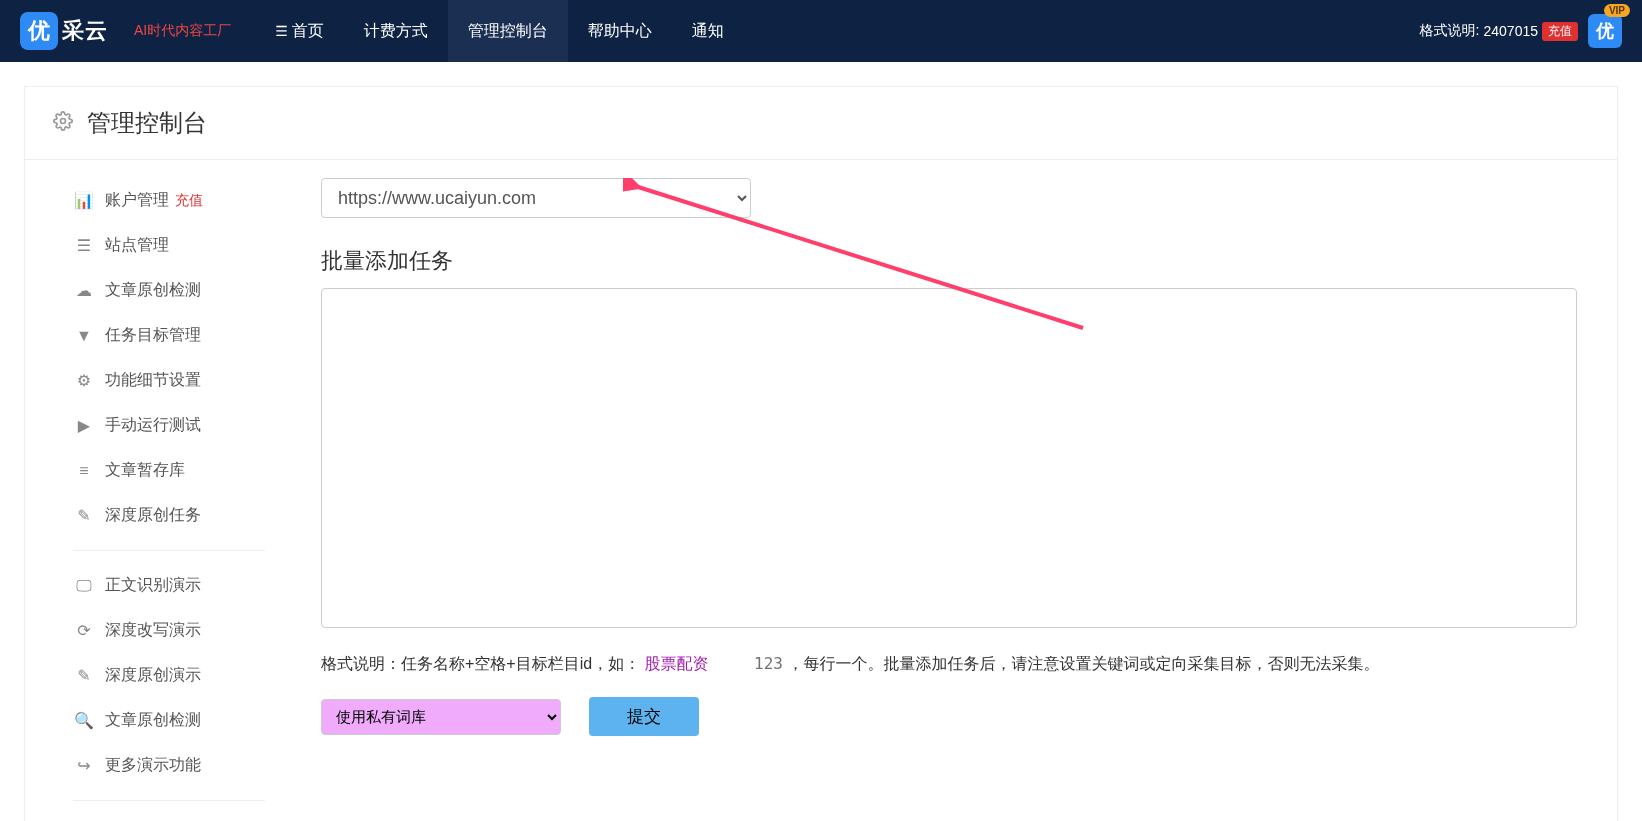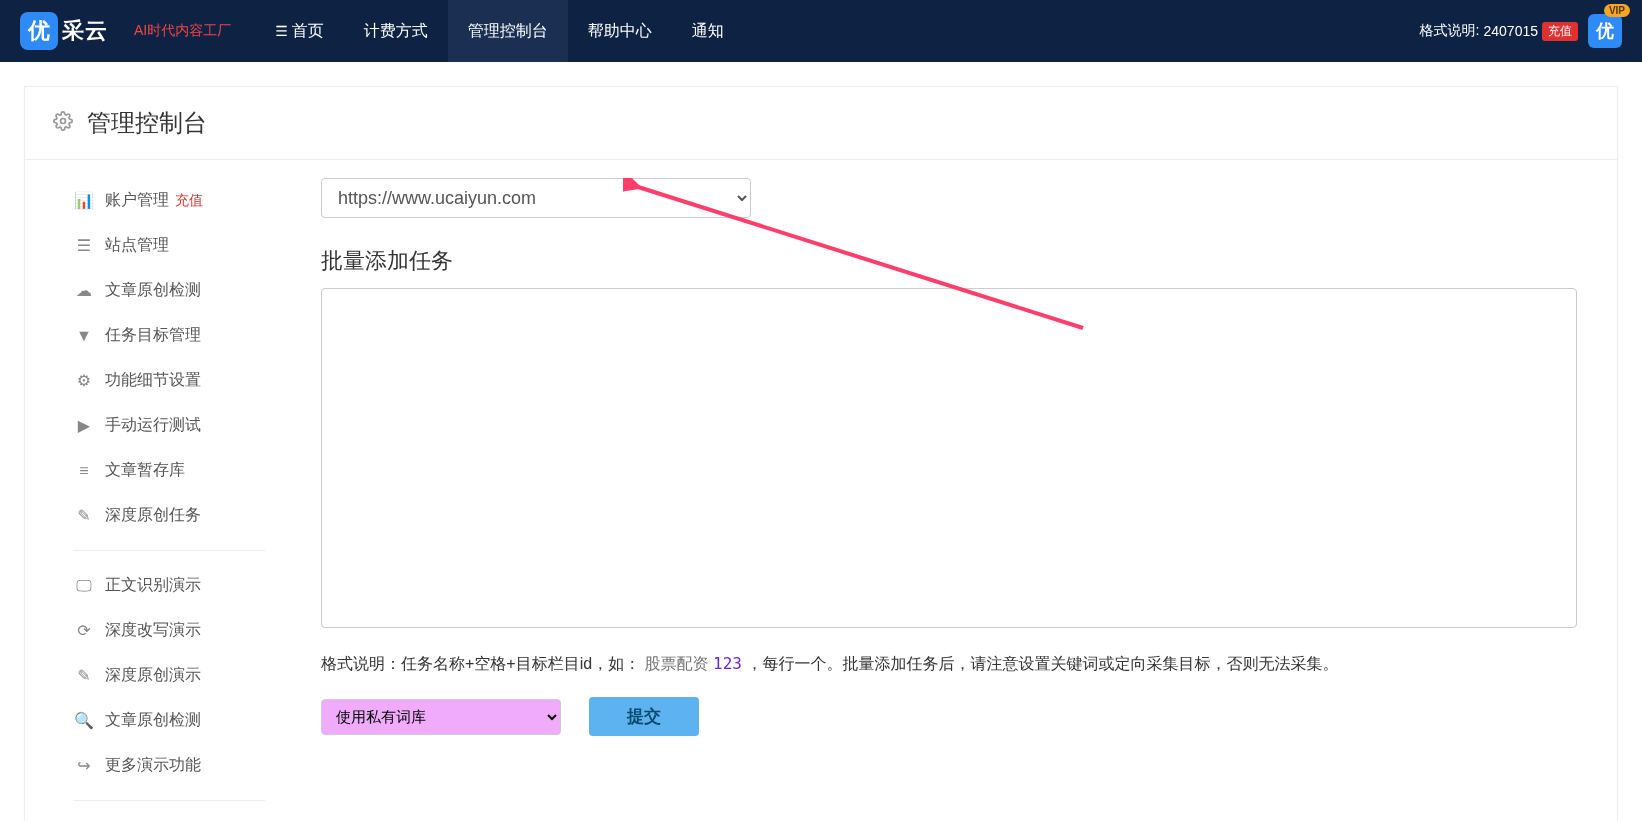--- a/index.html
+++ b/index.html
@@ -30,25 +30,25 @@
 .side-item { display: flex; align-items: center; padding: 12px 0; font-size: 16px; color: #555; cursor: pointer; }
 .side-item .side-icon { width: 22px; color: #888; margin-right: 10px; display: inline-flex; justify-content: center; }
 .side-item .badge { color: #e03131; font-size: 14px; margin-left: 6px; }
 .side-divider { border-top: 1px solid #eee; margin: 12px 0; }
 
 .content { flex: 1; padding: 18px 40px 40px 20px; position: relative; }
 .select { width: 430px; height: 40px; border: 1px solid #ccc; border-radius: 4px; padding: 0 12px; font-size: 18px; color: #555; background: #fff; }
 .section-title { font-size: 22px; margin: 28px 0 12px; color: #333; }
 .textarea { width: 100%; height: 340px; border: 1px solid #ccc; border-radius: 4px; padding: 10px; font-size: 14px; resize: none; }
 .helptext { margin: 22px 0; font-size: 16px; color: #333; }
-.helptext .example-stock { color: #737373; }
-.helptext .example-id { color: #6d28d9; font-family: monospace; }
+.helptext .example-stock { color: #a21caf; }
+.helptext .example-id { color: #737373; font-family: monospace; margin-left: 41px; }
 .action-row { display: flex; align-items: center; gap: 28px; }
 .select-small { width: 240px; height: 36px; border: 1px solid #ccc; border-radius: 4px; padding: 0 10px; font-size: 15px; background: #f0abfc; }
-.submit-btn { background: #5cb3ef; color: #0c4a6e; border: none; padding: 8px 38px; font-size: 17px; border-radius: 4px; cursor: pointer; font-weight: bold; }
+.submit-btn { background: #5cb3ef; color: #000000; border: none; padding: 8px 38px; font-size: 17px; border-radius: 4px; cursor: pointer; }
 
 .arrow-annot { position: absolute; top: 18px; left: 322px; pointer-events: none; }
 </style>
 </head>
 <body>
 
 <div class="topbar">
   <div class="logo">
     <div class="logo-badge">优</div>
     <div class="logo-text">采云</div>

